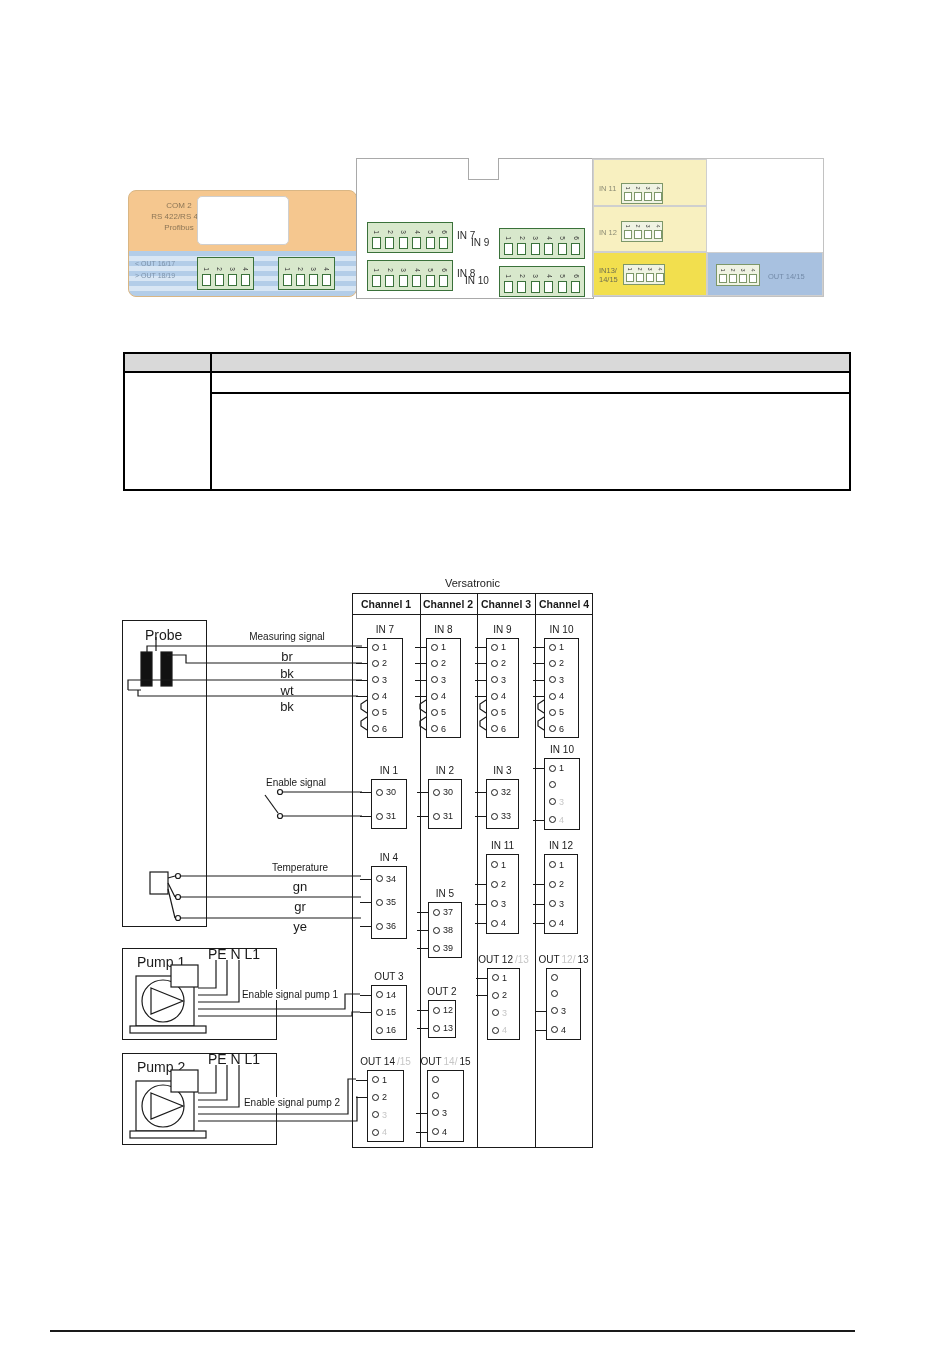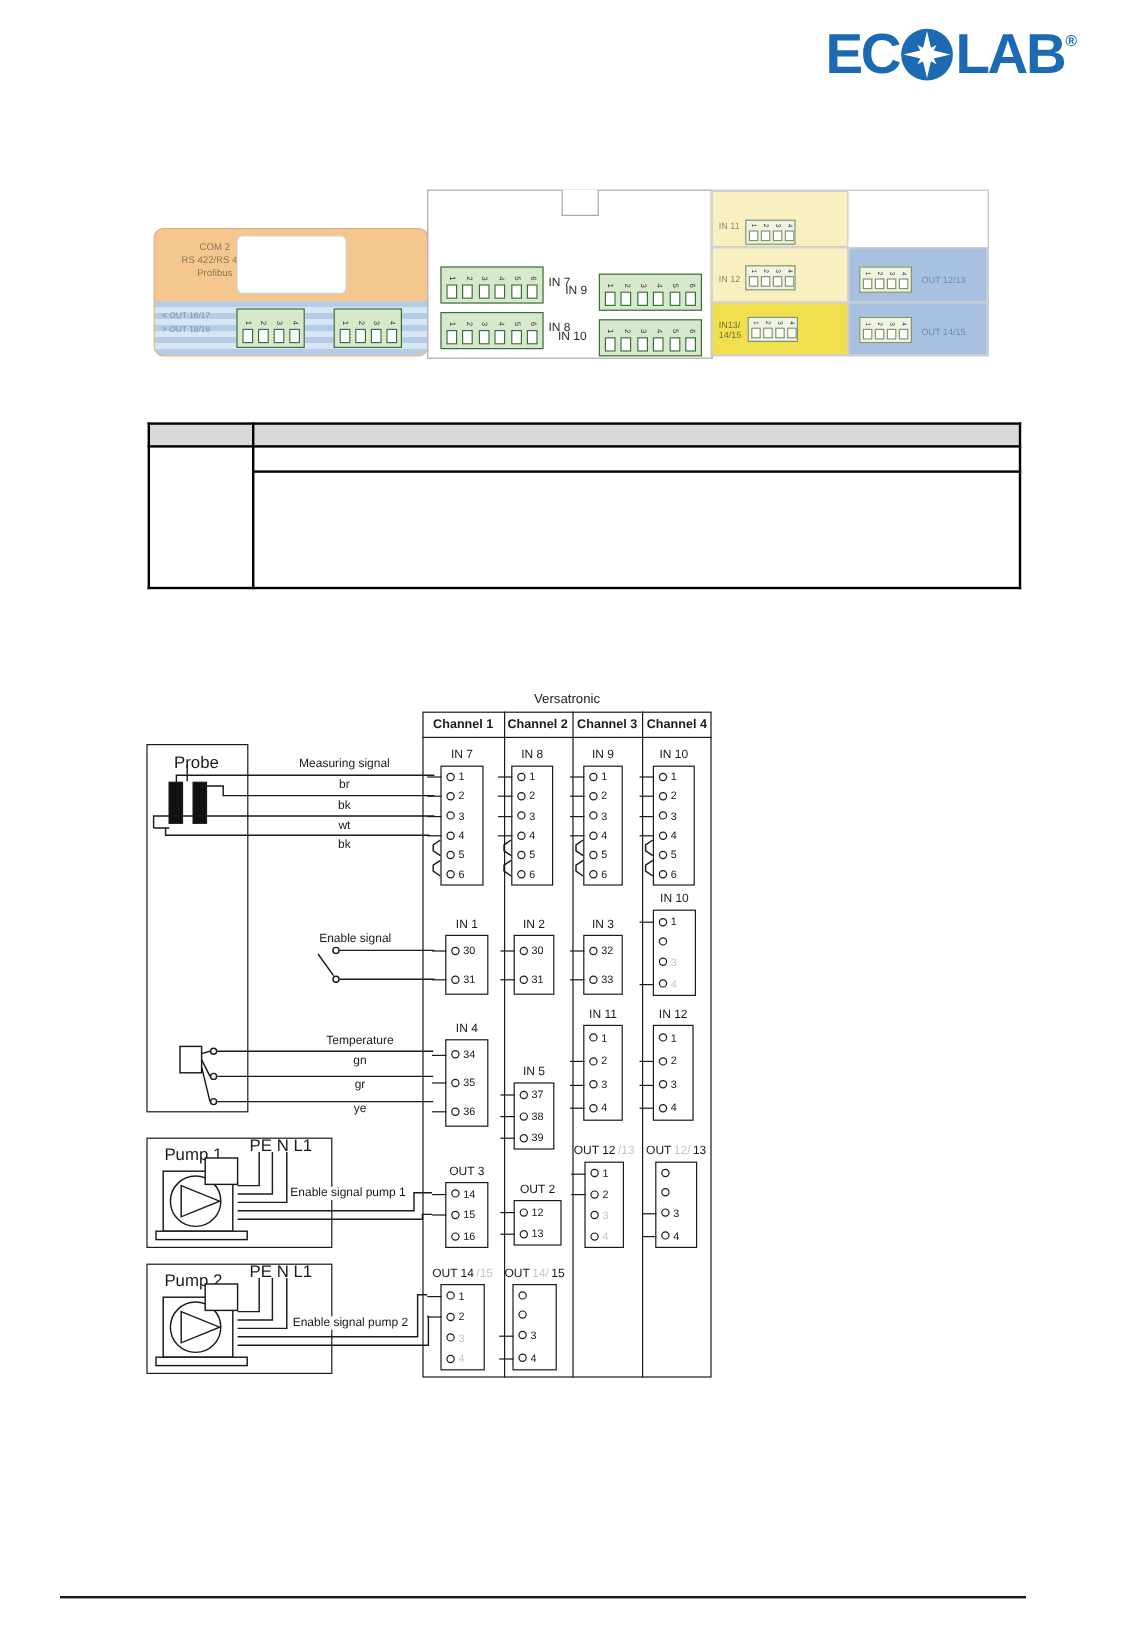--- a/index.html
+++ b/index.html
@@ -48,21 +48,21 @@
   .strip-sm .pnum{font-size:5.5px;height:6px;line-height:6px;}
 
   
   .tline{position:absolute;background:#000;}
   .thead-bg{position:absolute;background:#d9d9d9;}
 
   
   .vers-title{position:absolute;font-size:11px;color:#222;}
   .chan-hdr{position:absolute;font-size:10.5px;font-weight:bold;transform:translateX(-50%);white-space:nowrap;}
   .dlabel{position:absolute;font-size:10px;transform:translateX(-50%);white-space:nowrap;}
-  .wlabel{position:absolute;font-size:10px;transform:translateX(-50%);white-space:nowrap;}
+  .wlabel{position:absolute;font-size:13px;transform:translateX(-50%);white-space:nowrap;}
   .boxlbl{position:absolute;font-size:14px;white-space:nowrap;}
   .obox{position:absolute;border:1.3px solid #1a1a1a;background:#fff;}
 
   .blk{position:absolute;background:#fff;border:1.2px solid #1a1a1a;box-sizing:border-box;}
   .bh{position:absolute;top:-15px;left:50%;transform:translateX(-50%);
       white-space:nowrap;font-size:10px;display:flex;gap:2px;}
   .bb{position:absolute;left:0;top:0;right:0;bottom:0;display:flex;flex-direction:column;justify-content:space-around;}
   .trow{position:relative;display:flex;align-items:center;gap:3px;padding-left:4px;}
   .tstub{position:absolute;left:-12px;top:50%;width:12px;height:0;border-top:1.2px solid #1a1a1a;}
   .tcirc{width:7px;height:7px;border:1.2px solid #1a1a1a;border-radius:50%;background:#fff;flex:none;box-sizing:border-box;}
@@ -70,30 +70,20 @@
   .fnt{color:#c6c6c6;}
 
   .wires{position:absolute;left:0;top:0;pointer-events:none;}
   .footer-rule{position:absolute;left:50px;top:1330px;width:805px;height:2px;background:#1a1a1a;}
 </style>
 </head>
 <body>
 
 <div class="page">
 
-  <div class="logo">
-    <span>EC</span>
-    <svg class="oicon" viewBox="0 0 48 48">
-      <circle cx="24" cy="24" r="23" fill="#1b6ab2"></circle>
-      <path d="M24 3 L28 20 L45 24 L28 28 L24 45 L20 28 L3 24 L20 20 Z" fill="#fff"></path>
-      <path d="M24 12 L27 21 L36 24 L27 27 L24 36 L21 27 L12 24 L21 21 Z" fill="#fff" transform="rotate(45 24 24)"></path>
-    </svg>
-    <span>LAB</span>
-    <sup>®</sup>
-  </div>
 
   <div>
 
     <div class="mod-left">
       <div class="stripes"></div>
       <div class="comtxt">
         <div>COM 2</div>
         <div>RS 422/RS 485</div>
         <div>Profibus</div>
       </div>
@@ -287,41 +277,20 @@
             </span>
             <span class="pcell">
               <span class="pnum">3</span>
               <span class="psq"></span>
             </span>
             <span class="pcell">
               <span class="pnum">4</span>
               <span class="psq"></span>
             </span>
           </div>
-      </div>
-      <div class="rcell" style="left:114px;top:47px;width:116px;height:46px;background:#a8c1e0;">
-        <div class="strip strip-sm" style="left:8px;top:15px;width:44px;height:22px;">
-            <span class="pcell">
-              <span class="pnum">1</span>
-              <span class="psq"></span>
-            </span>
-            <span class="pcell">
-              <span class="pnum">2</span>
-              <span class="psq"></span>
-            </span>
-            <span class="pcell">
-              <span class="pnum">3</span>
-              <span class="psq"></span>
-            </span>
-            <span class="pcell">
-              <span class="pnum">4</span>
-              <span class="psq"></span>
-            </span>
-          </div>
-        <span class="rm-label outblue-label" style="left:60px;top:22px;">OUT 12/13</span>
       </div>
       <div class="rcell" style="left:0;top:93px;width:114px;height:44px;background:#f2df4e;">
         <span class="rm-label" style="left:5px;top:13px;color:#70704f;">
           <span style="display:block;">IN13/</span>
           <span style="display:block;">14/15</span>
         </span>
         <div class="strip strip-sm" style="left:29px;top:11px;width:42px;height:21px;">
             <span class="pcell">
               <span class="pnum">1</span>
               <span class="psq"></span>
@@ -746,21 +715,21 @@
             <span class="tstub"></span>
             <span class="tcirc"></span>
             <span class="tnum">15</span>
           </div>
           <div class="trow">
             <span class="tcirc"></span>
             <span class="tnum">16</span>
           </div>
         </div>
       </div>
-    <div class="blk" style="left:428px;top:1000px;width:40px;height:38px;">
+    <div class="blk" style="left:428px;top:1000px;width:28px;height:38px;">
         <div class="bh">
           <span>OUT 2</span>
         </div>
         <div class="bb">
           <div class="trow">
             <span class="tstub"></span>
             <span class="tcirc"></span>
             <span class="tnum">12</span>
           </div>
           <div class="trow">

